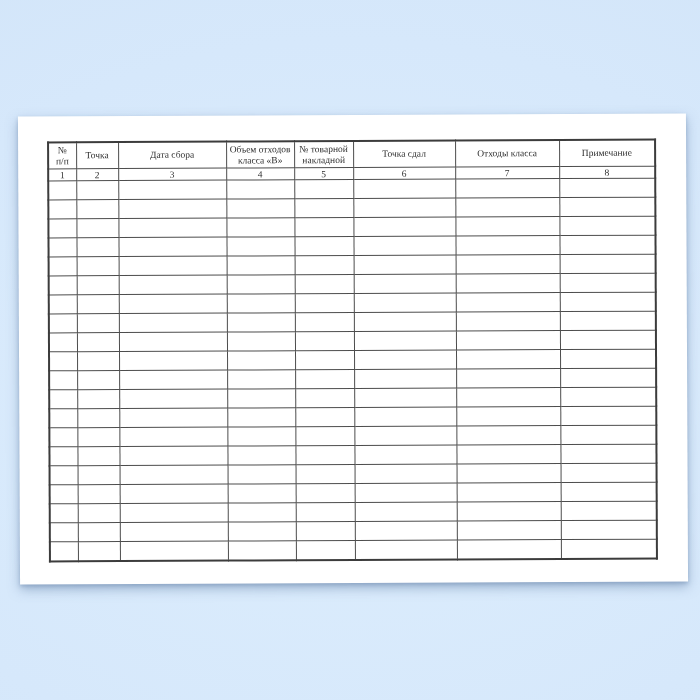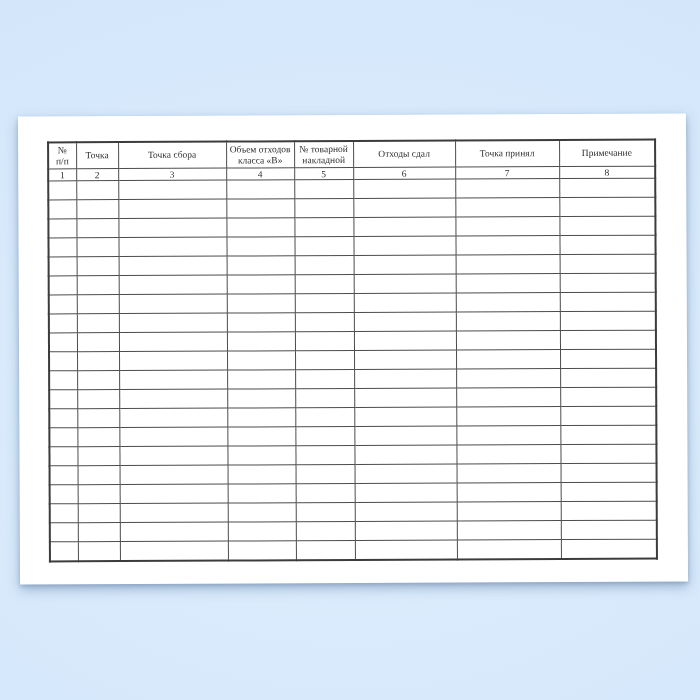--- a/index.html
+++ b/index.html
@@ -82,27 +82,27 @@
       <col class="c5">
         <col class="c6">
         <col class="c7">
         <col class="c8">
     </colgroup>
     <thead>
       <tr class="hdr">
         <th>№
 п/п</th>
         <th>Точка</th>
-        <th>Точка сбора</th>
+        <th>Дата сбора</th>
         <th>Объем отходов
 класса «В»</th>
         <th>№ товарной
 накладной</th>
-        <th>Отходы сдал</th>
-        <th>Точка принял</th>
+        <th>Точка сдал</th>
+        <th>Отходы класса</th>
         <th>Примечание</th>
       </tr>
       <tr class="num">
         <td>1</td>
         <td>2</td>
         <td>3</td>
         <td>4</td>
         <td>5</td>
         <td>6</td>
         <td>7</td>

